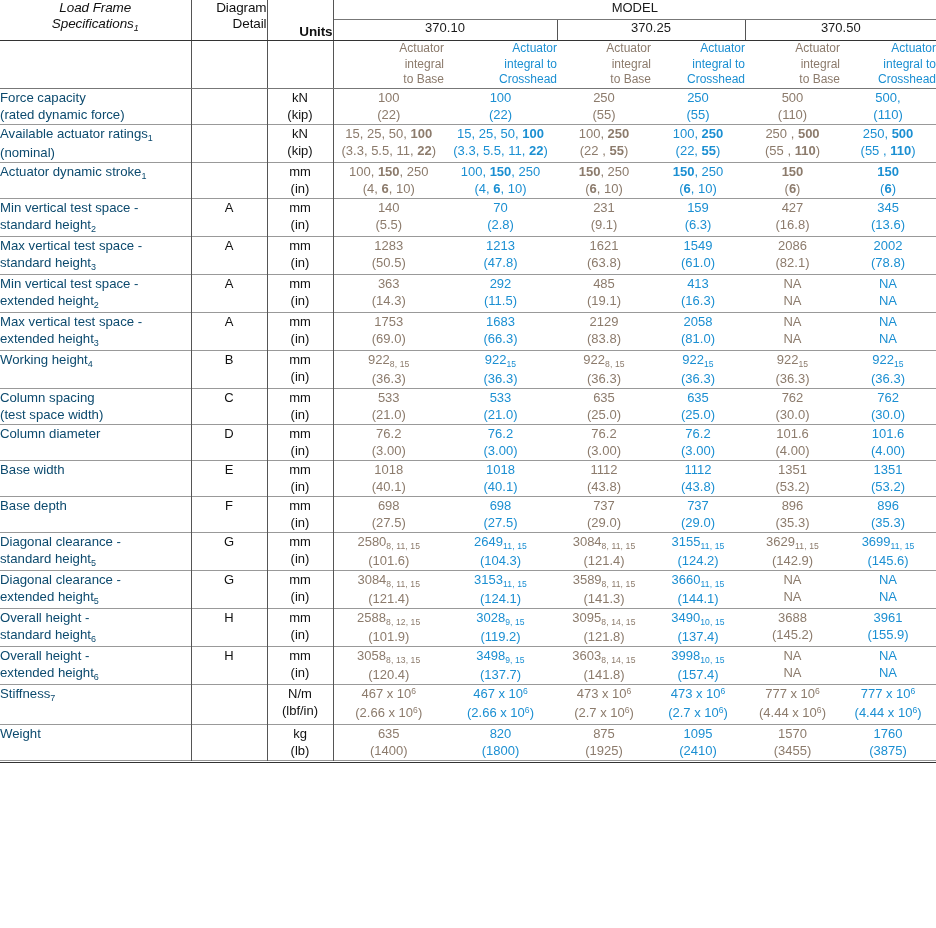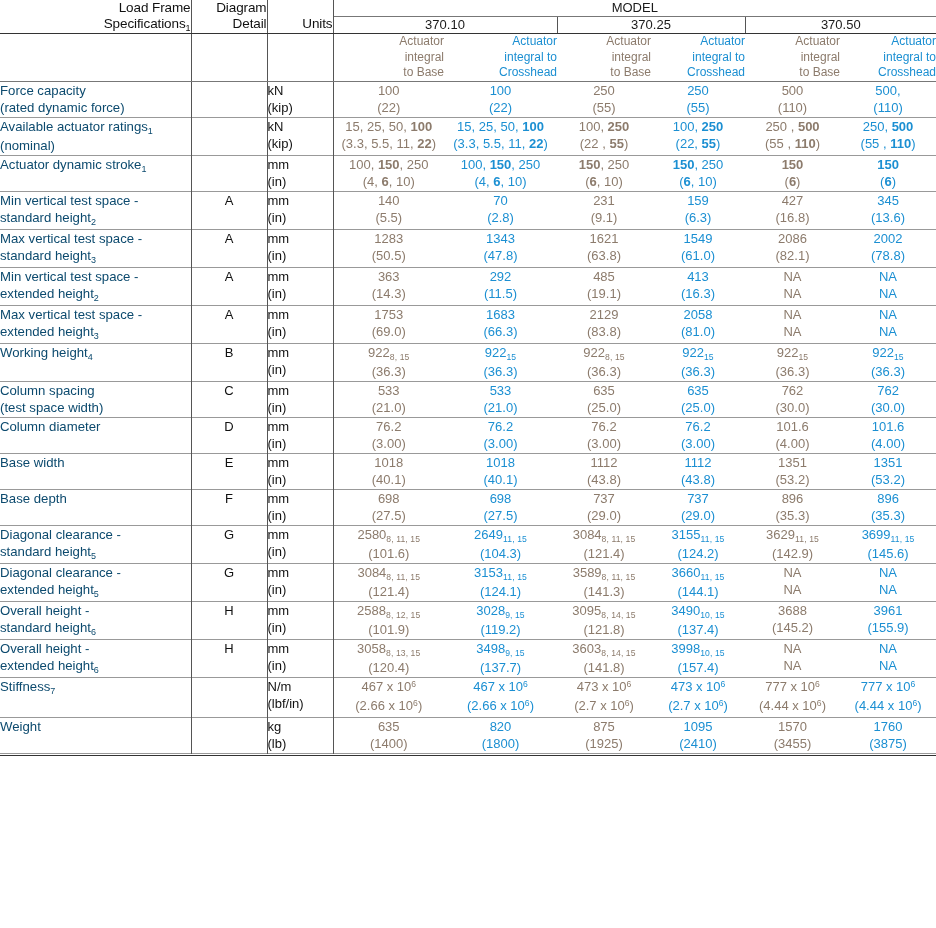--- a/index.html
+++ b/index.html
@@ -26,21 +26,21 @@
 
   
   .hdr-cell {
     font-size: 13.5px;
     font-weight: bold;
     color: #111;
     letter-spacing: -0.1px;
     padding: 5px 6px 4px 6px;
     line-height: 16px;
   }
-  .hdr-left { text-align: right; padding-left: 4px; }
+  .hdr-left { text-align: center; padding-left: 4px; font-style: italic; }
   .hdr-ctr  { text-align: right; }
   .bb-dark  { border-bottom: 1.6px solid #333; }
   .br-dark  { border-right: 1.1px solid #555; }
   .bb-thin  { border-bottom: 1px solid #777; }
 
   .model-band {
     font-size: 13px; font-weight: bold; text-align: center;
     padding: 4px 0 3px 0;
     border-bottom: 1px solid #777;
     margin-top: 8px;
@@ -73,20 +73,21 @@
   .cell-detail {
     font-size: 13px;
     line-height: 17.5px;
     text-align: center;
     padding: 3px 2px 4px 2px;
     color: #111;
   }
   .cell-units {
     font-size: 13px;
     line-height: 17.5px;
+    text-align: center;
     padding: 3px 2px 4px 2px;
     color: #111;
     margin-left: 24px;
   }
   .cell-val {
     font-size: 13px;
     line-height: 17.5px;
     text-align: center;
     padding: 3px 3px 4px 3px;
     white-space: nowrap;
@@ -127,21 +128,21 @@
     <col style="width:113px">
     <col style="width:94px">
     <col style="width:94px">
     <col style="width:95px">
     <col style="width:96px">
   </colgroup>
   <tbody id="table-body">
       <tr>
         <td rowspan="2" class="hdr-cell hdr-left br-dark bb-dark">Load Frame<br>Specifications<span class="lbl-sub">1</span></td>
         <td rowspan="2" class="hdr-cell hdr-ctr br-dark bb-dark">Diagram<br>Detail</td>
-        <td rowspan="2" class="hdr-cell hdr-ctr br-dark bb-dark" style="padding-top:16px;">Units</td>
+        <td rowspan="2" class="hdr-cell hdr-ctr br-dark bb-dark" style="padding-top:24px;font-weight:bold;">Units</td>
         <td colspan="6" class="model-band">MODEL</td>
       </tr>
       <tr>
         <td colspan="2" class="model-num bb-dark br-dark">370.10</td>
         <td colspan="2" class="model-num bb-dark br-dark">370.25</td>
         <td colspan="2" class="model-num bb-dark ">370.50</td>
       </tr>
       <tr>
         <td class="br-dark bb-thin"></td>
         <td class="br-dark bb-thin"></td>
@@ -321,21 +322,21 @@
         <td class="cell-detail br-dark">A</td>
         <td class="cell-units br-dark">
           <div>mm</div>
           <div>(in)</div>
         </td>
         <td class="cell-val c-brown">
           <div>1283</div>
           <div>(50.5)</div>
         </td>
         <td class="cell-val c-blue">
-          <div>1343</div>
+          <div>1213</div>
           <div>(47.8)</div>
         </td>
         <td class="cell-val c-brown">
           <div>1621</div>
           <div>(63.8)</div>
         </td>
         <td class="cell-val c-blue">
           <div>1549</div>
           <div>(61.0)</div>
         </td>

